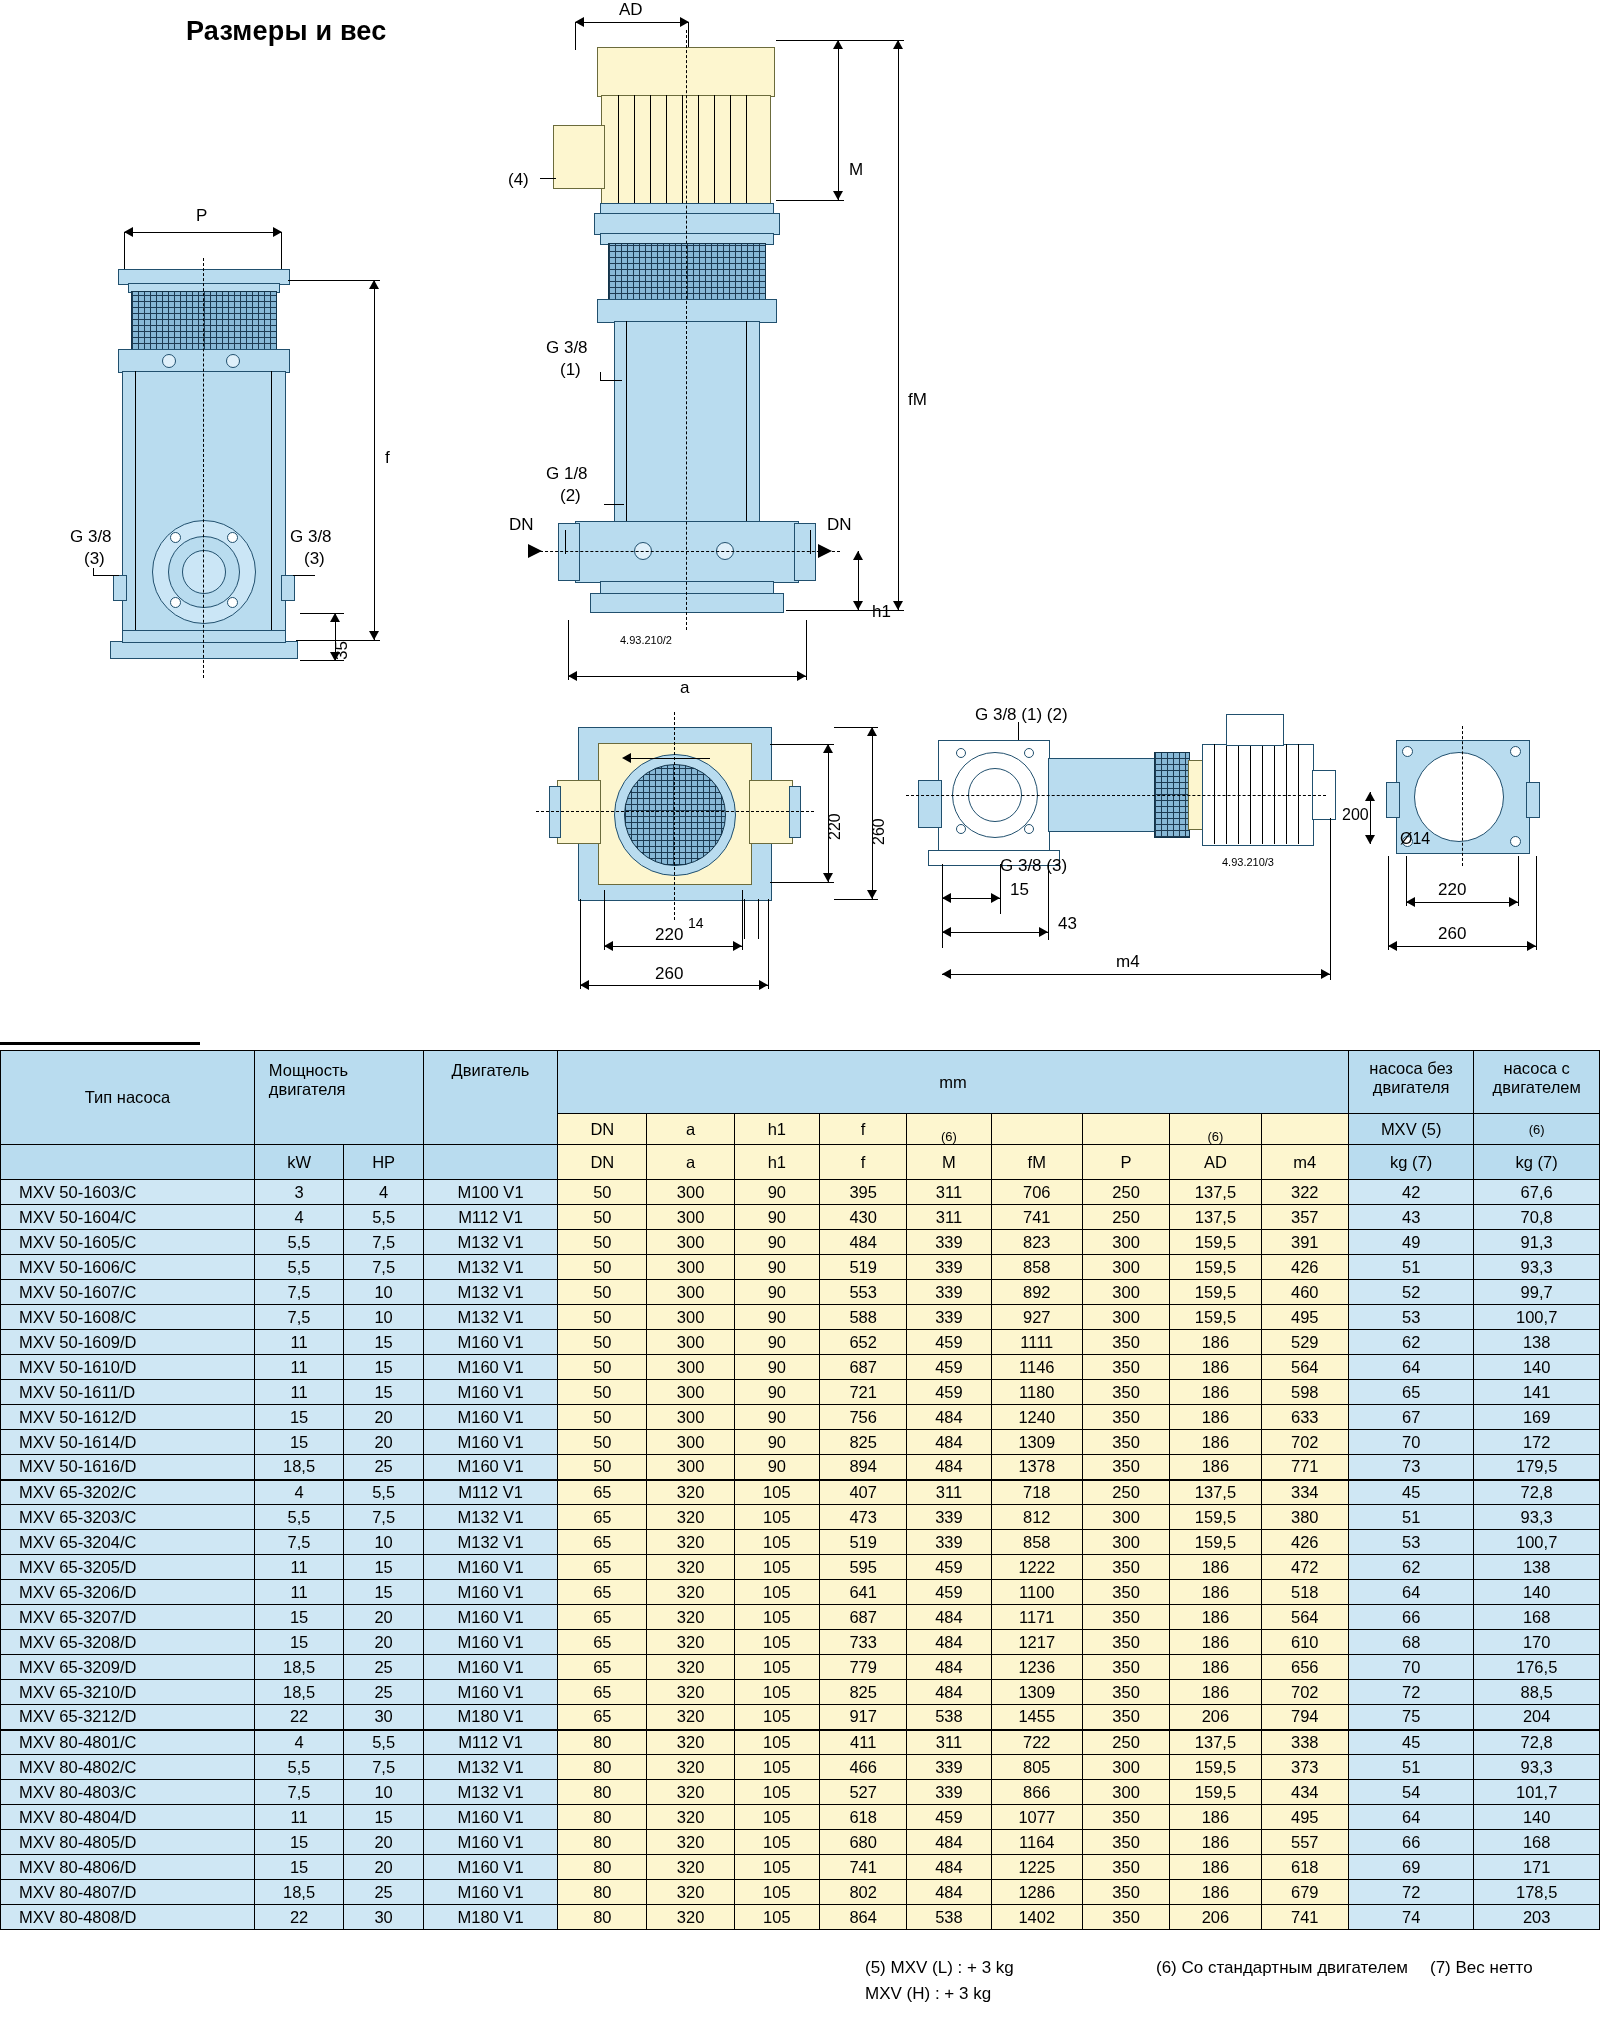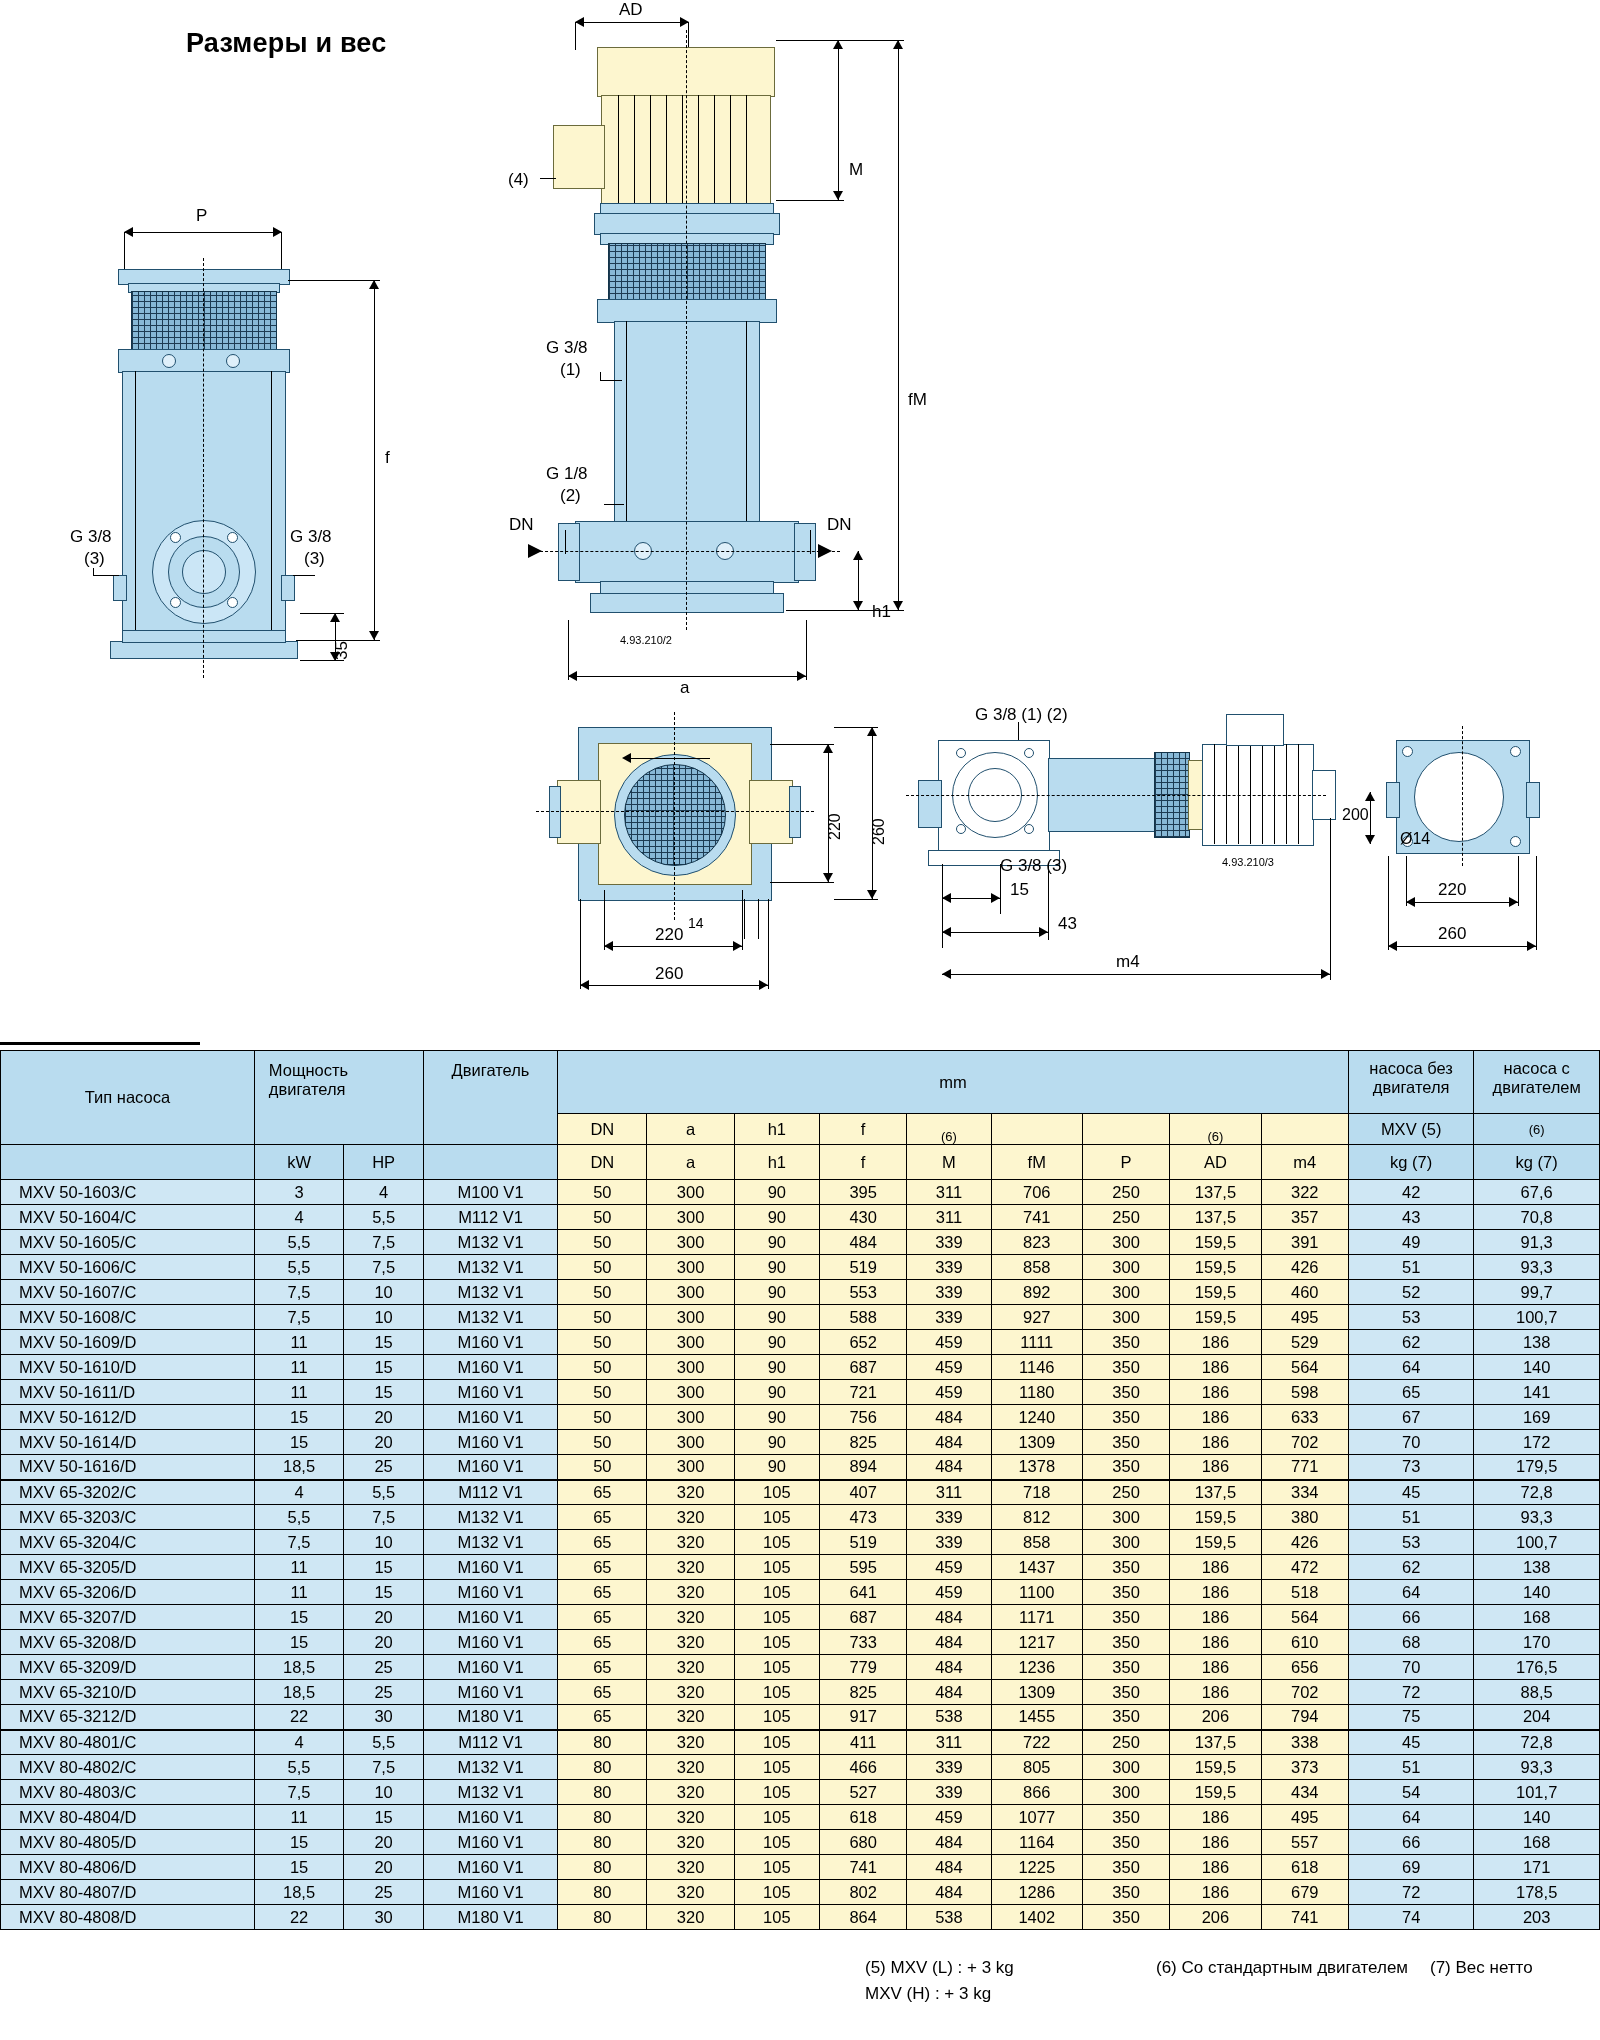--- a/index.html
+++ b/index.html
@@ -1,20 +1,20 @@
 <!DOCTYPE html>
 <html><head>
 <meta charset="utf-8">
 <style>
   html,body{margin:0;padding:0;background:#ffffff;}
   body{width:1600px;height:2040px;font-family:"Liberation Sans",sans-serif;color:#000;position:relative;}
   .page{position:relative;width:1600px;height:2040px;}
 
   
-  .title{position:absolute;left:186px;top:28px;font-size:27px;font-weight:bold;letter-spacing:.2px;}
+  .title{position:absolute;left:186px;top:16px;font-size:27px;font-weight:bold;letter-spacing:.2px;}
   .notes{position:absolute;left:35px;top:858px;font-size:17px;line-height:26px;}
   .footnotes{position:absolute;left:35px;top:1955px;font-size:17px;line-height:26px;}
   .footnotes2{position:absolute;left:865px;top:1955px;font-size:17px;line-height:26px;}
   .footnotes3{position:absolute;left:1140px;top:1955px;font-size:17px;line-height:26px;margin-left:16px;}
   .footnotes4{position:absolute;left:1430px;top:1955px;font-size:17px;line-height:26px;}
 
   
   .lbl{position:absolute;font-size:17px;white-space:pre;}
   .lbl.sm{font-size:14px;}
   .lbl.xs{font-size:11px;}
@@ -682,21 +682,21 @@
         <tr class="row-blue rowh">
           <td class="nm">MXV 65-3205/D</td>
           <td>11</td>
           <td>15</td>
           <td>M160 V1</td>
           <td class="cream">65</td>
           <td class="cream">320</td>
           <td class="cream">105</td>
           <td class="cream">595</td>
           <td class="cream">459</td>
-          <td class="cream">1437</td>
+          <td class="cream">1222</td>
           <td class="cream">350</td>
           <td class="cream">186</td>
           <td class="cream">472</td>
           <td>62</td>
           <td>138</td>
         </tr>
         <tr class="row-blue rowh">
           <td class="nm">MXV 65-3206/D</td>
           <td>11</td>
           <td>15</td>

